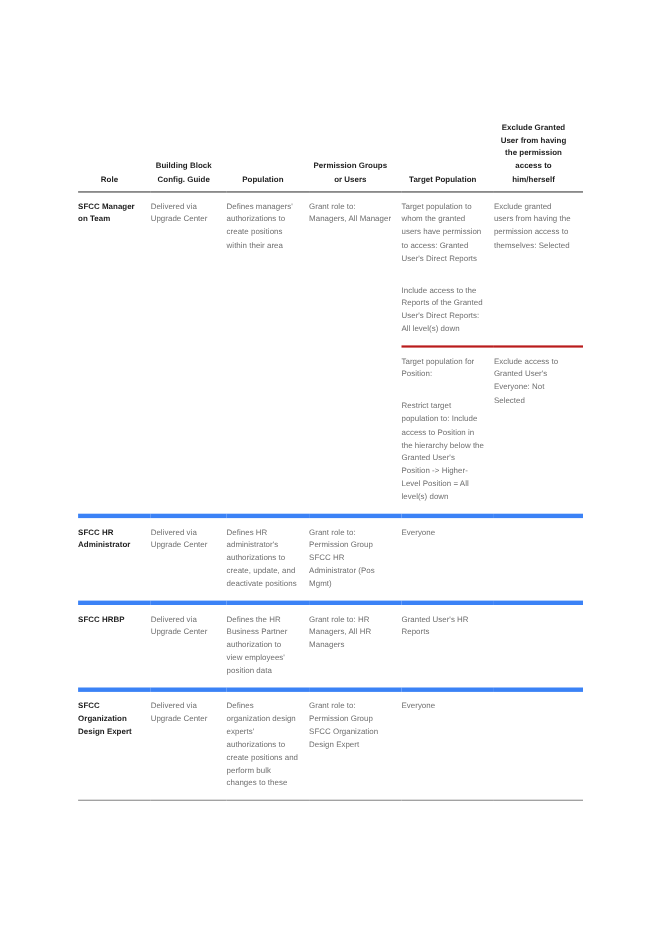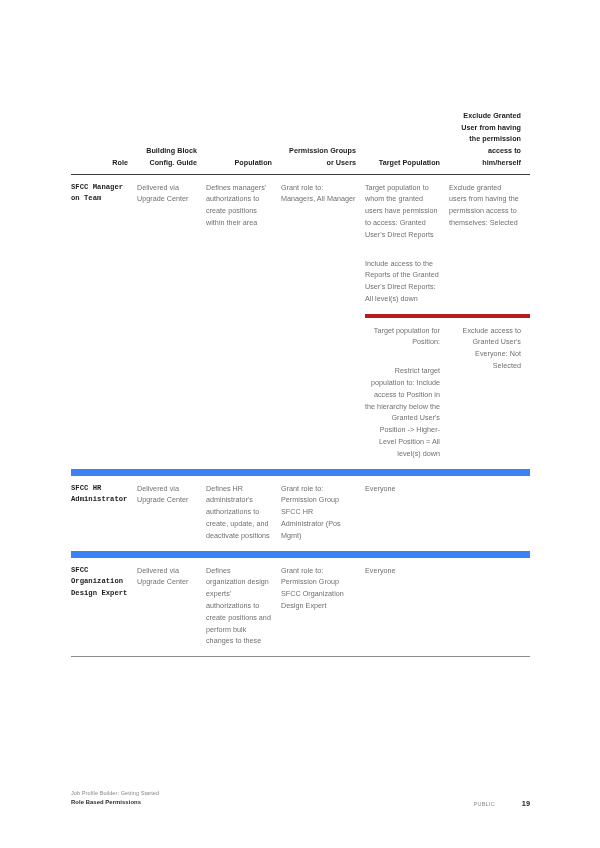--- a/index.html
+++ b/index.html
@@ -40,21 +40,21 @@
 
   table.rbp col.c-role      { width: 66px; }
   table.rbp col.c-bb        { width: 69px; }
   table.rbp col.c-perm      { width: 75px; }
   table.rbp col.c-groups    { width: 84px; }
   table.rbp col.c-target    { width: 84px; }
   table.rbp col.c-exclude   { width: 81px; }
 
   table.rbp th {
     vertical-align: bottom;
-    text-align: right;
+    text-align: center;
     font-size: 7.2px;
     line-height: 11.7px;
     font-weight: bold;
     color: #1c1c1c;
     letter-spacing: 0.005em;
     padding: 0 9px 5px 0;
   }
 
   table.rbp thead tr {
     border-bottom: 1.6px solid #3c3c3c;
@@ -66,35 +66,33 @@
     font-size: 7.2px;
     line-height: 11.8px;
     color: #6f6f6f;
     padding: 7px 9px 9px 0;
     letter-spacing: 0.004em;
   }
 
   table.rbp td.role-cell {
     font-weight: bold;
     color: #1c1c1c;
-    font-family: Liberation Mono, monospace;
   }
 
   tr.row-div > td {
-    border-top: 7px solid #3b82f6;
+    border-top: 4px solid #3b82f6;
   }
 
   tr.last-row > td {
     border-bottom: 1.4px solid #8c8c8c;
   }
 
   
   tr.sub-row > td.sub-line {
-    border-top: 4px solid #b91c1c;
-    text-align: right;
+    border-top: 2px solid #b91c1c;
   }
 
   .para {
     margin: 0;
   }
   .para + .para {
     margin-top: 17px;
   }
 
   .nobord {
@@ -204,38 +202,36 @@
 
         <tr class="row-div">
           <td class="role-cell">SFCC HR Administrator</td>
           <td>Delivered via Upgrade Center</td>
           <td>Defines HR administrator's authorizations to create, update, and deactivate positions</td>
           <td>Grant role to: Permission Group SFCC HR Administrator (Pos Mgmt)</td>
           <td>Everyone</td>
           <td></td>
         </tr>
 
+        <tr class="row-div">
+          <td class="role-cell">SFCC HRBP</td>
+          <td>Delivered via Upgrade Center</td>
+          <td>Defines the HR Business Partner authorization to view employees' position data</td>
+          <td>Grant role to: HR Managers, All HR Managers</td>
+          <td>Granted User's HR Reports</td>
+          <td></td>
+        </tr>
 
         <tr class="row-div last-row">
           <td class="role-cell">SFCC Organization Design Expert</td>
           <td>Delivered via Upgrade Center</td>
           <td>Defines organization design experts' authorizations to create positions and perform bulk changes to these</td>
           <td>Grant role to: Permission Group SFCC Organization Design Expert</td>
           <td>Everyone</td>
           <td></td>
         </tr>
 
       </tbody>
     </table>
   </div>
 
-  <div class="footer">
-    <div class="footer-left">
-      <div class="footer-doc">Job Profile Builder: Getting Started</div>
-      <div class="footer-section">Role Based Permissions</div>
-    </div>
-    <div class="footer-right">
-      <div class="footer-public">PUBLIC</div>
-      <div class="footer-page">19</div>
-    </div>
-  </div>
 
 </div>
 
 </body></html>

